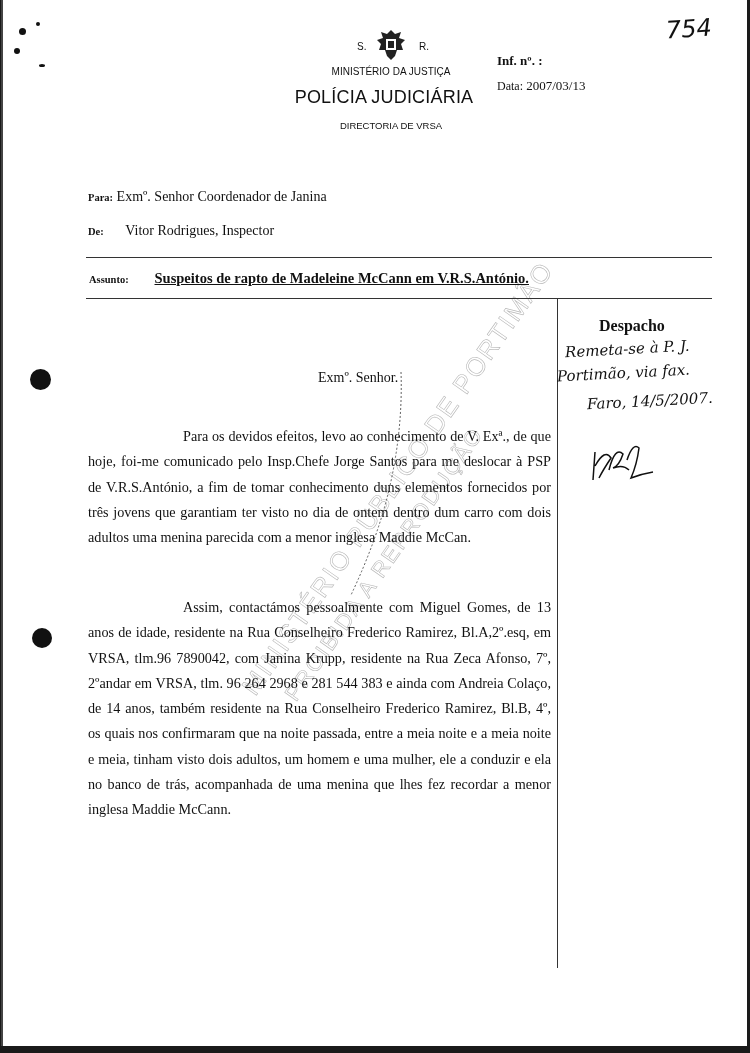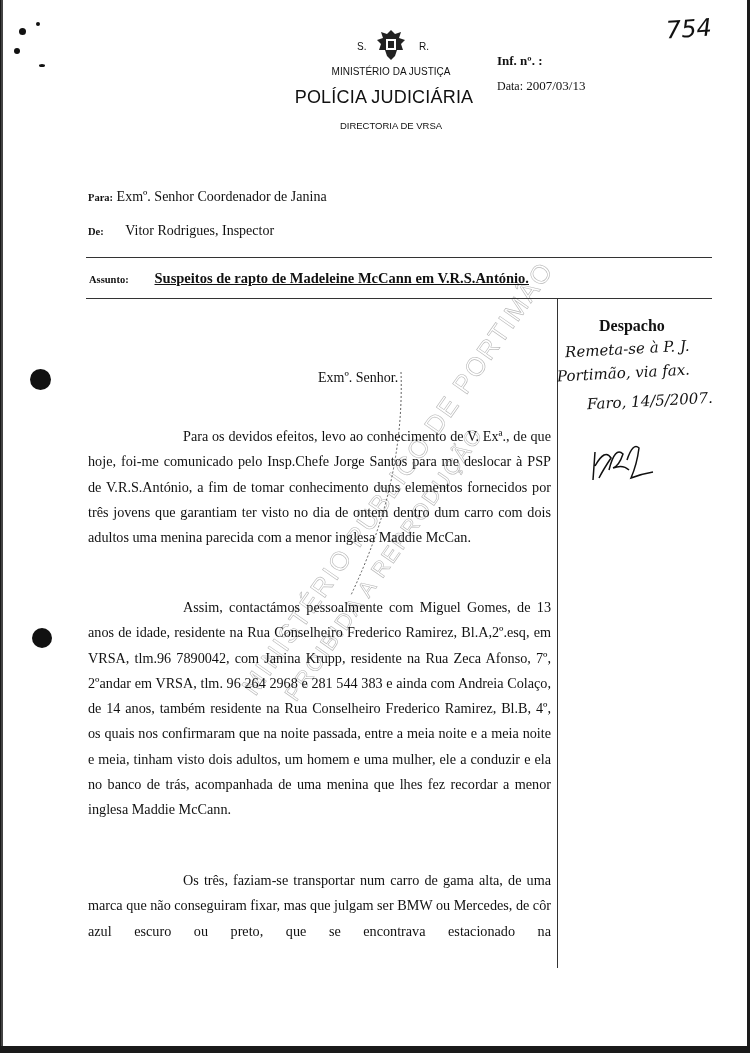--- a/index.html
+++ b/index.html
@@ -142,21 +142,18 @@
     <path d="M4 40 L6 12 M6 26 Q16 8 22 18 Q14 30 10 38 M20 30 Q26 6 34 14 Q30 26 24 28 Q34 24 40 30 M38 20 Q44 2 50 8 Q48 24 42 38 Q52 34 64 32" fill="none" stroke="#111" stroke-width="1.5"></path>
   </svg>
 
   <div class="abs salutation">Exmº. Senhor.</div>
   <div class="abs body-text p1">
     <p>Para os devidos efeitos, levo ao conhecimento de V. Exª., de que hoje, foi-me comunicado pelo Insp.Chefe Jorge Santos para me deslocar à PSP de V.R.S.António, a fim de tomar conhecimento duns elementos fornecidos por três jovens que garantiam ter visto no dia de ontem dentro dum carro com dois adultos uma menina parecida com a menor inglesa Maddie McCan.</p>
   </div>
   <div class="abs body-text p2">
     <p>Assim, contactámos pessoalmente com Miguel Gomes, de 13 anos de idade, residente na Rua Conselheiro Frederico Ramirez, Bl.A,2º.esq, em VRSA, tlm.96 7890042, com Janina Krupp, residente na Rua Zeca Afonso, 7º, 2ºandar em VRSA, tlm. 96 264 2968 e 281 544 383 e ainda com Andreia Colaço, de 14 anos, também residente na Rua Conselheiro Frederico Ramirez, Bl.B, 4º, os quais nos confirmaram que na noite passada, entre a meia noite e a meia noite e meia,  tinham visto dois adultos, um homem e uma mulher, ele a conduzir e ela no banco de trás, acompanhada de uma menina que lhes fez recordar a menor inglesa Maddie McCann.</p>
   </div>
-  <div class="abs body-text p3">
-    <p style="text-align-last: justify;">Os três, faziam-se transportar num carro de gama alta, de uma marca que não conseguiram fixar, mas que julgam ser BMW ou Mercedes, de côr azul escuro ou preto, que se encontrava estacionado na</p>
-  </div>
 
   <svg class="abs" style="left:340px;top:370px;width:70px;height:230px;" viewBox="0 0 70 230">
     <path d="M60 2 Q62 60 48 120 Q36 170 10 225" fill="none" stroke="#333" stroke-width="0.8" stroke-dasharray="2 2"></path>
   </svg>
 </div>
 <div class="bottom-shadow"></div>
 
 </body></html>

